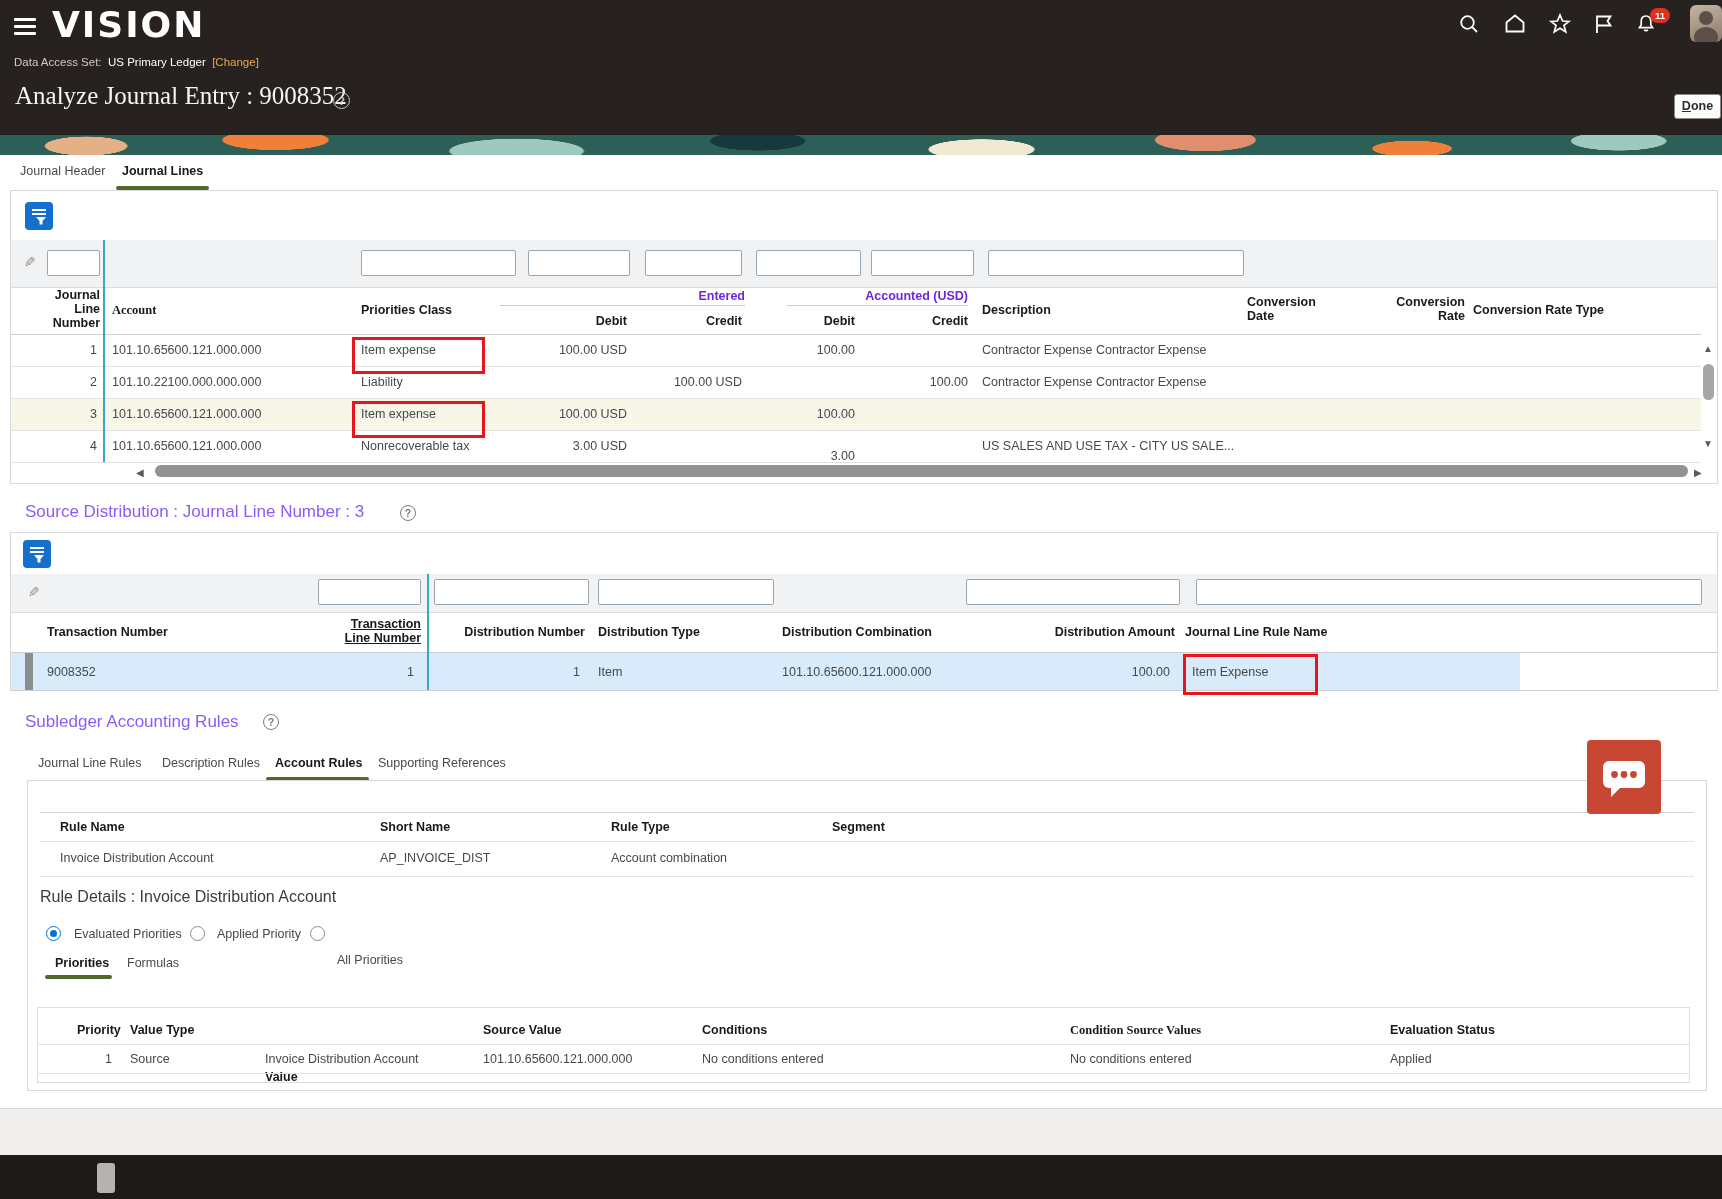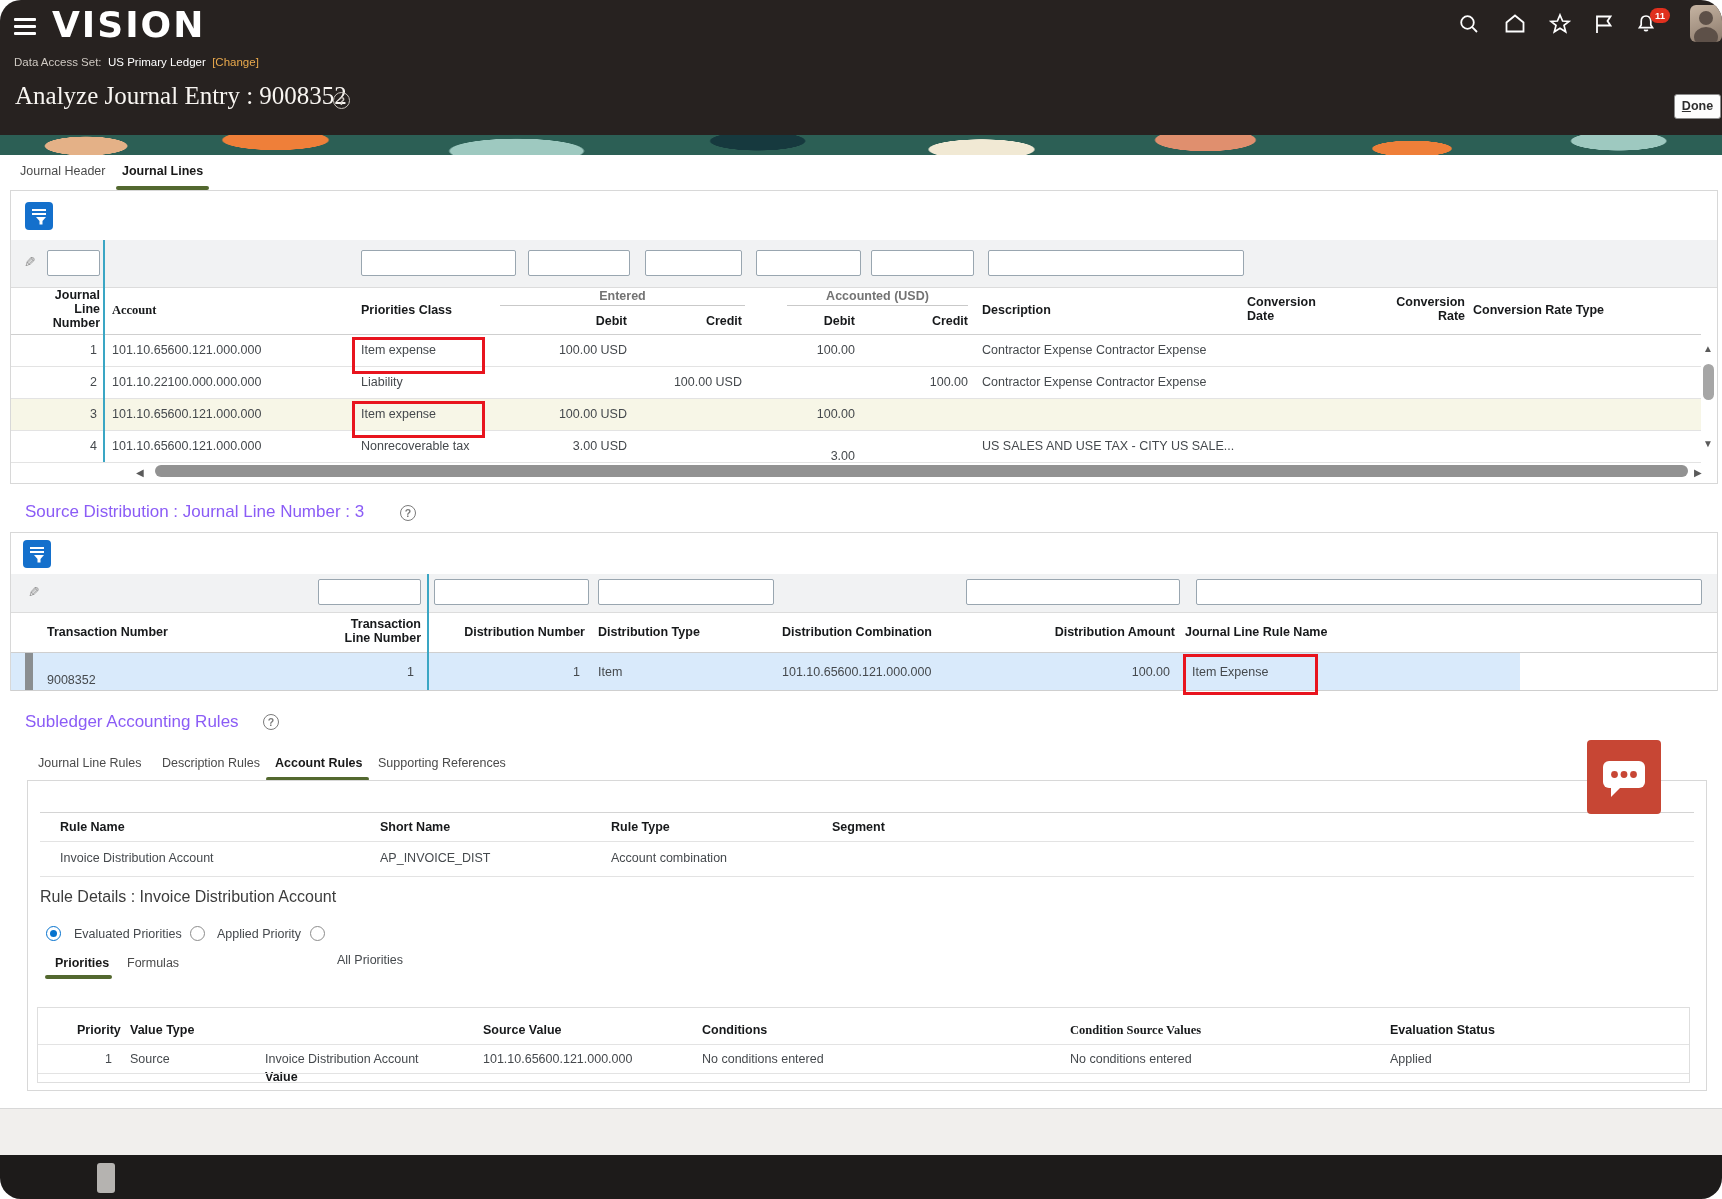--- a/index.html
+++ b/index.html
@@ -1,17 +1,17 @@
 <!DOCTYPE html>
 <html><head>
 <meta charset="utf-8">
 <style>
   html,body{margin:0;padding:0;background:#fff;}
   .page{position:relative;width:1722px;height:1199px;overflow:hidden;
-        font-family:"Liberation Sans",sans-serif;background:#fff;border-radius:21px;}
+        font-family:"Liberation Sans",sans-serif;background:#fff;}
   .abs{position:absolute;}
   
   .topbar{position:absolute;left:0;top:0;width:1722px;height:135px;background:#272220;}
   .logo{position:absolute;left:52px;top:4px;font-size:36px;font-weight:800;color:#fff;
         letter-spacing:2px;font-family:"DejaVu Sans",sans-serif;}
   .hamburger span{display:block;width:22px;height:3px;background:#fff;margin:4px 0;border-radius:1px;}
   .dal{position:absolute;left:14px;top:56px;font-size:11.5px;color:#cfc9c2;white-space:nowrap;}
   .dal b{color:#fff;font-weight:normal;}
   .dal .chg{color:#e9a94c;}
   .ptitle{position:absolute;left:15px;top:82px;font-size:25px;color:#f8f5f1;
@@ -49,21 +49,21 @@
   .band{position:absolute;background:#f1f2f3;border-bottom:1px solid #dcdcdc;}
   .qbe{position:absolute;width:28px;height:28px;background:#1470cc;border-radius:4px;cursor:pointer;}
   .filterinput{position:absolute;height:26px;border:1px solid #99a6b0;border-radius:2px;background:#fff;
                box-sizing:border-box;font-size:12px;padding:0 4px;font-family:inherit;}
   .h{position:absolute;font-weight:bold;font-size:12.5px;color:#17191b;white-space:nowrap;}
   .c{position:absolute;font-size:12.5px;color:#45494d;white-space:nowrap;}
   .wr{white-space:normal;line-height:14px;}
   .ra{text-align:right;}
   .hline{position:absolute;height:1px;background:#e3e3e3;}
   .teal{position:absolute;width:2px;background:#3aa6c4;}
-  .grouphdr{position:absolute;font-weight:bold;font-size:12.5px;color:#737373;text-align:center;
+  .grouphdr{position:absolute;font-weight:bold;font-size:12.5px;color:#6d28d9;text-align:right;
             border-bottom:1px solid #c9c9c9;padding-bottom:2px;}
   .pencil{position:absolute;font-size:14px;color:#8b8b8b;transform:scaleX(-1);}
   .arrow{position:absolute;font-size:10px;color:#5a5a5a;cursor:pointer;}
   .thumb{position:absolute;background:#929292;border-radius:6px;cursor:pointer;}
   .redbox{position:absolute;border:3px solid #e8141e;z-index:40;}
   .radio{position:absolute;width:15px;height:15px;border:1.5px solid #8c8c8c;border-radius:50%;
          background:#fff;box-sizing:border-box;cursor:pointer;}
   .radio.checked{border-color:#0572ce;}
   .radio.checked::after{content:"";position:absolute;left:2.5px;top:2.5px;width:7px;height:7px;
          border-radius:50%;background:#0572ce;}
@@ -225,34 +225,34 @@
   </div>
   <div class="band" style="left:11px;top:574px;width:1706px;height:38px;"></div>
   <span class="pencil" style="left:28px;top:584px;">✎</span>
   <input class="filterinput" style="left: 318px; top: 579px; width: 103px;">
   <input class="filterinput" style="left: 434px; top: 579px; width: 155px;">
   <input class="filterinput" style="left: 598px; top: 579px; width: 176px;">
   <input class="filterinput" style="left: 966px; top: 579px; width: 214px;">
   <input class="filterinput" style="left: 1196px; top: 579px; width: 506px;">
 
   <div class="h" style="left:47px;top:625px;">Transaction Number</div>
-  <div class="h wr ra" style="left:336px;top:617px;width:85px;">Transaction Line Number</div>
+  <div class="h wr ra" style="left:336px;top:617px;width:85px;text-decoration:underline;">Transaction Line Number</div>
   <div class="h ra" style="left:455px;top:625px;width:130px;">Distribution Number</div>
   <div class="h" style="left:598px;top:625px;">Distribution Type</div>
   <div class="h" style="left:782px;top:625px;">Distribution Combination</div>
   <div class="h ra" style="left:1045px;top:625px;width:130px;">Distribution Amount</div>
   <div class="h" style="left:1185px;top:625px;">Journal Line Rule Name</div>
   <div class="hline" style="left:11px;top:652px;width:1706px;background:#cfcfcf;"></div>
 
   <div class="abs" style="left:11px;top:653px;width:1509px;height:37px;background:#d9eafb;"></div>
   <div class="abs" style="left:25px;top:653px;width:8px;height:37px;background:#8a8e91;"></div>
   <div class="hline" style="left:11px;top:690px;width:1706px;background:#cfcfcf;"></div>
   <div class="teal" style="left:427px;top:574px;height:116px;"></div>
 
-  <div class="c" style="left:47px;top:665px;margin-top:8px;">9008352</div>
+  <div class="c" style="left:47px;top:665px;">9008352</div>
   <div class="c ra" style="right:1308px;top:665px;width:60px;">1</div>
   <div class="c ra" style="right:1142px;top:665px;width:60px;">1</div>
   <div class="c" style="left:598px;top:665px;">Item</div>
   <div class="c" style="left:782px;top:665px;">101.10.65600.121.000.000</div>
   <div class="c ra" style="right:552px;top:665px;width:100px;">100.00</div>
   <div class="c" style="left:1192px;top:665px;">Item Expense</div>
 
   <div class="sectitle" style="left:25px;top:712px;">Subledger Accounting Rules</div>
   <span class="abs helpg" style="left:263px;top:714px;">?</span>
 

